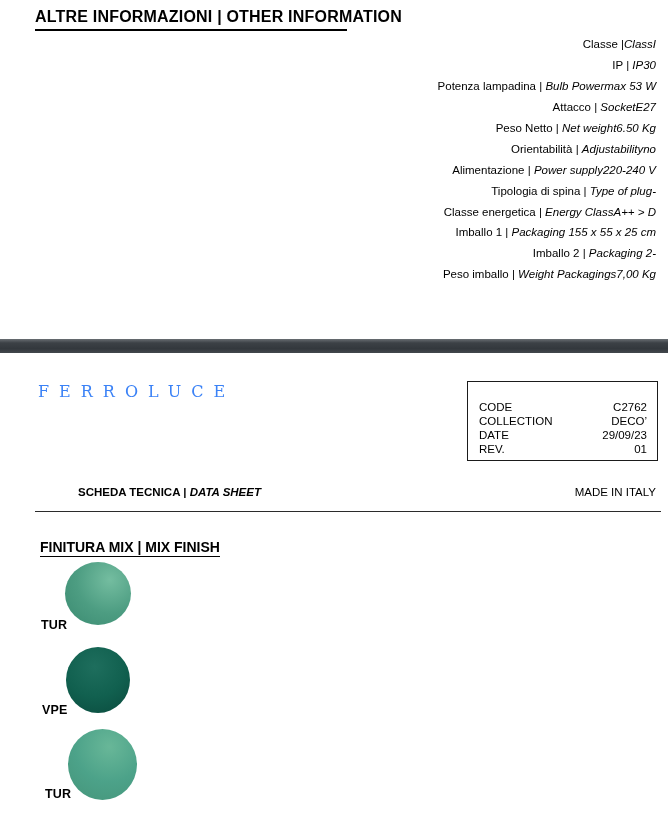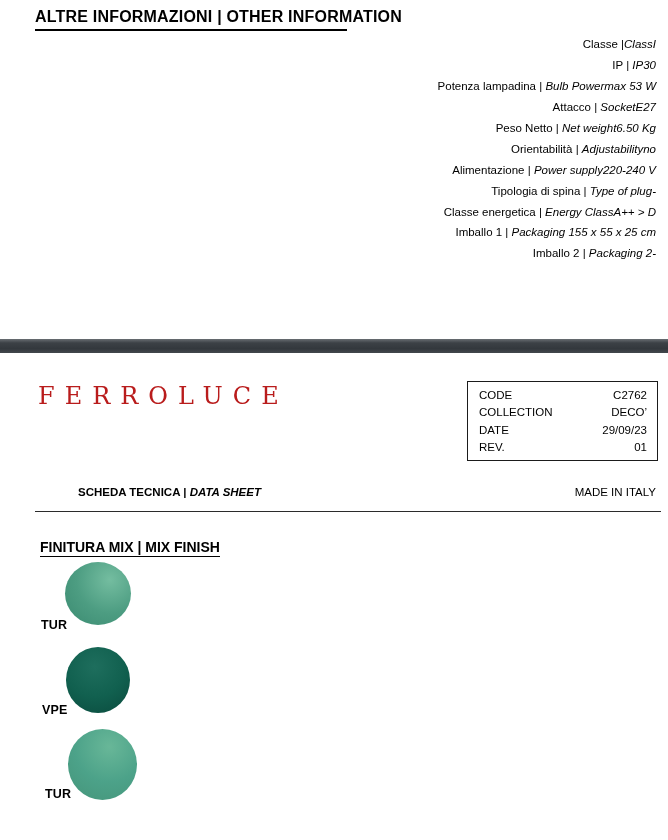--- a/index.html
+++ b/index.html
@@ -31,26 +31,26 @@
   
   .divider-bar {
     position:absolute; left:0; top:339px; width:668px; height:14px;
     background:linear-gradient(180deg,#696e73 0%,#3c4146 28%,#33383d 68%,#42474c 100%);
   }
 
   
   .brand-logo {
     position:absolute; left:38px; top:382px;
     font-family:"DejaVu Serif", serif;
-    font-size:24px; letter-spacing:10px; color:#b91c1c; white-space:nowrap;
+    font-size:16px; letter-spacing:10px; color:#3b82f6; white-space:nowrap;
   }
   .meta-box {
     position:absolute; left:467px; top:381px; width:191px; height:80px;
     border:1.5px solid #1b1b1b;
-    padding:6px 10px 6px 11px;
+    padding:18px 10px 6px 11px;
     display:flex; flex-direction:column; justify-content:space-between;
     font-size:11.5px;
   }
   .meta-row { display:flex; justify-content:space-between; line-height:14px; }
 
   
   .sheet-row {
     position:absolute; left:38px; right:12px; top:486px;
     display:flex; justify-content:space-between; align-items:baseline;
     font-size:11.5px;
@@ -127,20 +127,24 @@
       <span class="val">A++ &gt; D</span>
     </div>
     <div class="spec-row">
       <span class="lbl"><span>Imballo 1</span><span> | </span><em>Packaging 1</em></span>
       <span class="val">55 x 55 x 25 cm</span>
     </div>
     <div class="spec-row">
       <span class="lbl"><span>Imballo 2</span><span> | </span><em>Packaging 2</em></span>
       <span class="val">-</span>
     </div>
+    <div class="spec-row">
+      <span class="lbl"><span>Peso imballo</span><span> | </span><em>Weight Packagings</em></span>
+      <span class="val">7,00 Kg</span>
+    </div>
 
   </div>
 </div>
 
 <div class="divider-bar"></div>
 
 <div class="brand-logo">FERROLUCE</div>
 
 <div class="meta-box">
   <div class="meta-row">

